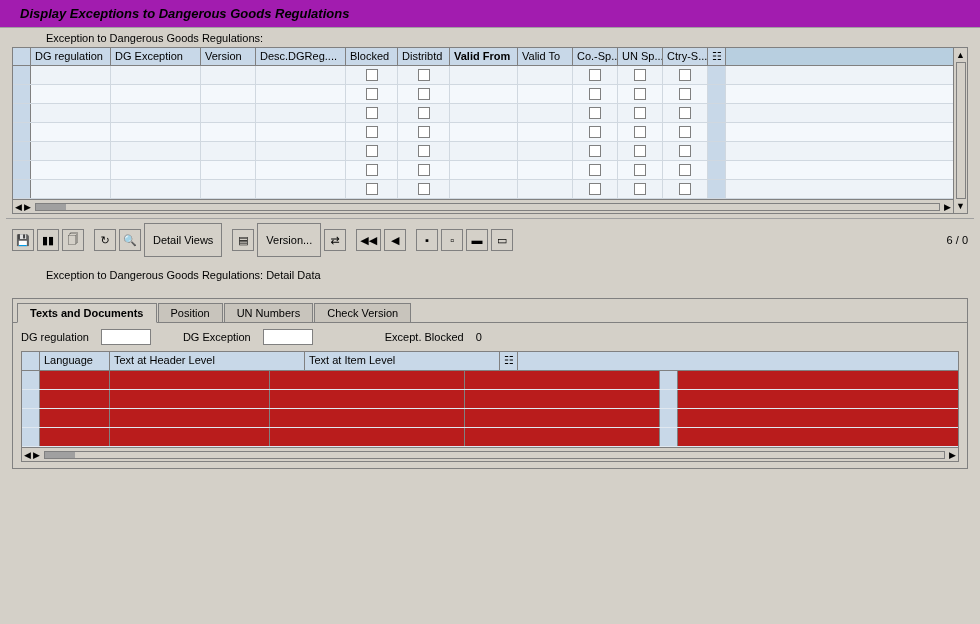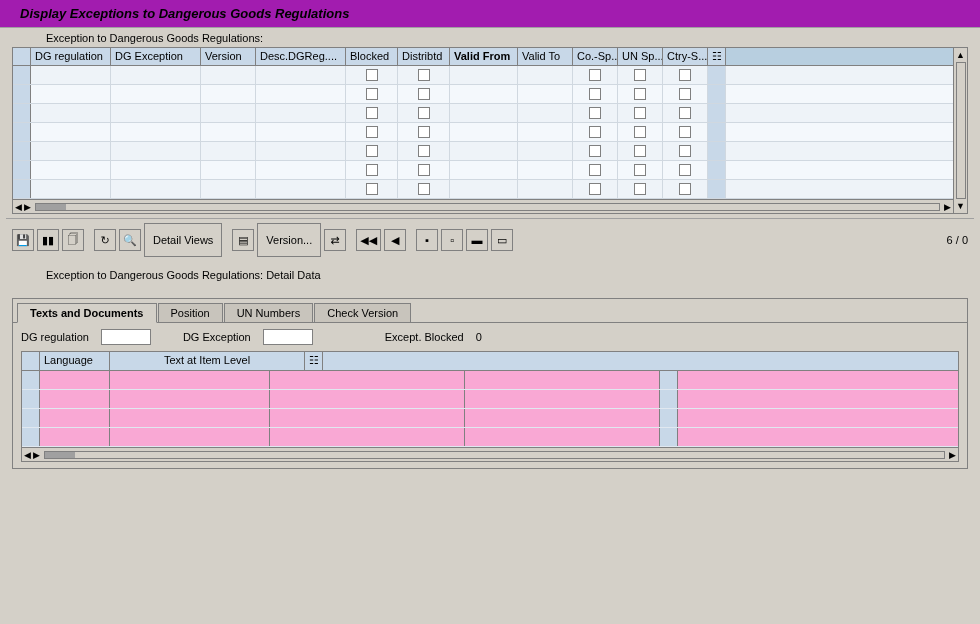--- a/index.html
+++ b/index.html
@@ -179,21 +179,21 @@
     .grid-with-scroll {
       display: flex;
       flex-direction: row;
     }
     .grid-main {
       flex: 1;
       overflow: hidden;
     }
     .detail-grid-container {
       border: 1px solid #808080;
-      background: #f9a8d4;
+      background: #b91c1c;
       margin-top: 4px;
     }
     .detail-grid-header {
       display: flex;
       background: #c8d8e8;
       border-bottom: 1px solid #808080;
     }
     .detail-grid-cell {
       padding: 2px 4px;
       border-right: 1px solid #808080;
@@ -216,21 +216,21 @@
     .col-valto { width: 55px; }
     .col-cosp { width: 45px; }
     .col-unsp { width: 45px; }
     .col-ctry { width: 45px; }
     .col-icon { width: 18px; background: #c8d8e8; }
 
     .dl-col-sel { width: 18px; background: #c8d8e8; border-right: 1px solid #808080; }
     .dl-col-lang { width: 70px; }
     .dl-col-desc { width: 160px; }
     .dl-col-hdr { width: 195px; }
-    .dl-col-item { width: 195px; text-align: center; }
+    .dl-col-item { width: 195px; }
     .dl-col-icon { width: 18px; background: #c8d8e8; }
   </style>
 </head>
 <body>
 
 <div>
   <div class="title-bar">
     <span>Display Exceptions to Dangerous Goods Regulations</span>
   </div>
 </div>
@@ -535,20 +535,21 @@
         <span class="form-label" style="margin-left:20px;">DG Exception</span>
         <input type="text" class="form-input form-input-sm" value="" style="">
         <span class="form-label" style="margin-left:60px;">Except. Blocked</span>
         <span class="form-label">0</span>
       </div>
 
       <div class="detail-grid-container">
         <div class="detail-grid-header">
           <div class="detail-grid-cell dl-col-sel"></div>
           <div class="detail-grid-cell dl-col-lang">Language</div>
+          <div class="detail-grid-cell dl-col-hdr">Text at Header Level</div>
           <div class="detail-grid-cell dl-col-item">Text at Item Level</div>
           <div class="detail-grid-cell dl-col-icon">☷</div>
         </div>
         <div class="detail-grid-row">
           <div class="detail-grid-cell dl-col-sel"></div>
           <div class="detail-grid-cell dl-col-lang"></div>
           <div class="detail-grid-cell dl-col-desc"></div>
           <div class="detail-grid-cell dl-col-hdr"></div>
           <div class="detail-grid-cell dl-col-item"></div>
           <div class="detail-grid-cell dl-col-icon"></div>

